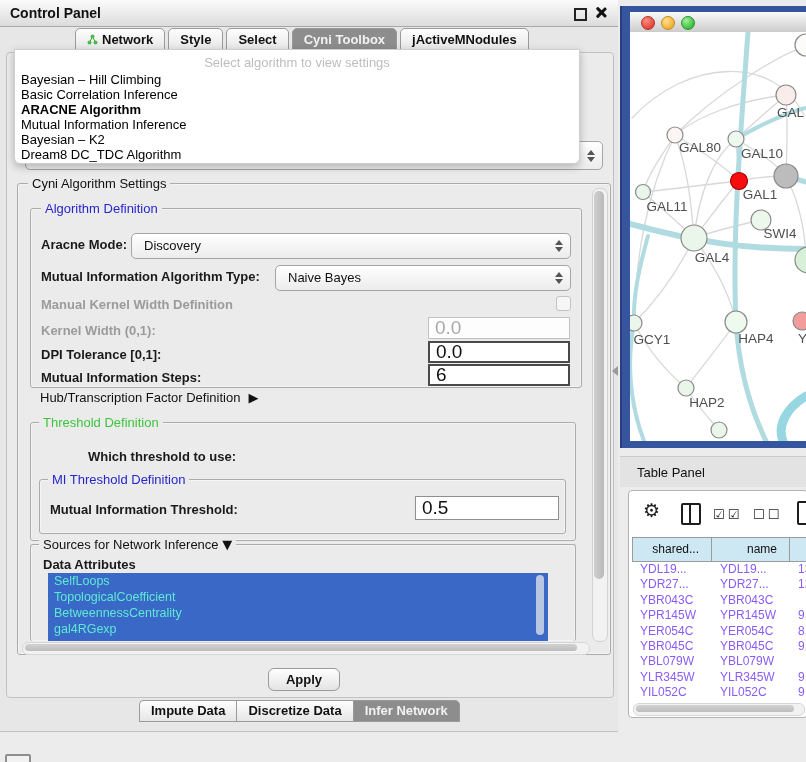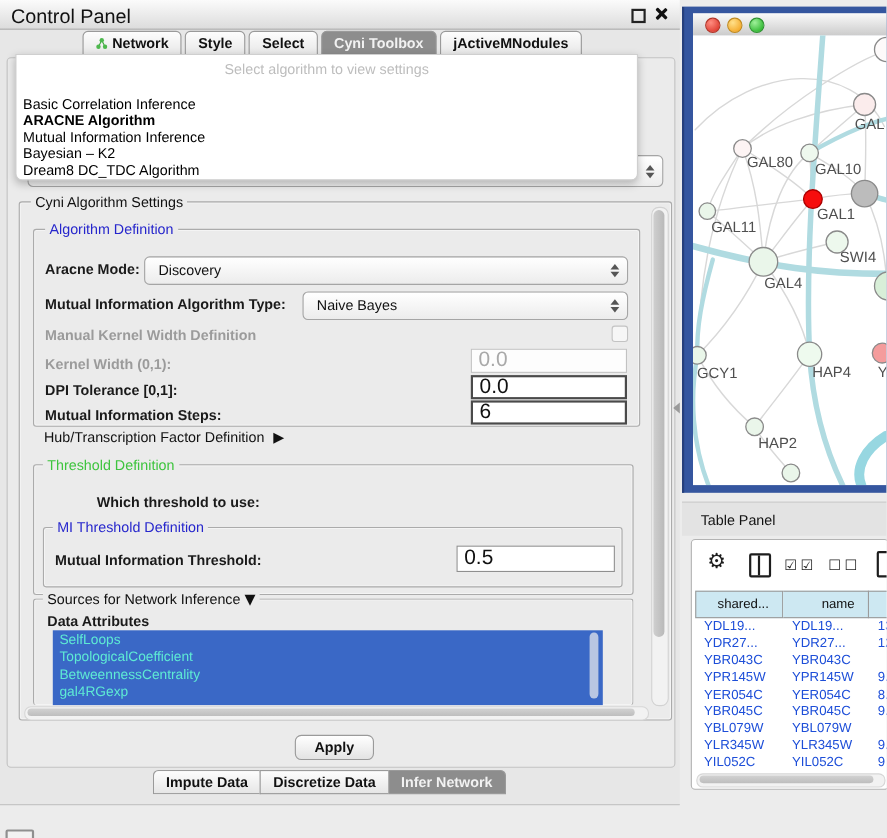--- a/index.html
+++ b/index.html
@@ -3,21 +3,21 @@
 <meta charset="utf-8">
 <style>
   html,body{margin:0;padding:0;}
   body{width:806px;height:762px;background:#ececec;overflow:hidden;position:relative;
        font-family:"Liberation Sans","DejaVu Sans",sans-serif;-webkit-font-smoothing:antialiased;}
   
   #cp{position:absolute;left:0;top:8;width:618px;height:731px;background:#e7e7e7;
       border-bottom:1px solid #c2c2c2;}
   #cp-titlebar{position:absolute;left:0;top:0;width:618px;height:26px;
       background:linear-gradient(#fbfbfb,#dcdcdc);border-bottom:1px solid #a8a8a8;}
-  #cp-title{position:absolute;left:10px;top:5px;font-size:18px;color:#111;}
+  #cp-title{position:absolute;left:10px;top:5px;font-size:14px;color:#111;font-weight:bold;}
   #float-icon{position:absolute;left:574px;top:8px;width:9px;height:9px;border:2px solid #222;}
   #close-icon{position:absolute;left:595px;top:7px;width:11px;height:11px;}
   #close-icon::before,#close-icon::after{content:"";position:absolute;left:5px;top:-1px;width:2.5px;height:13px;background:#111;border-radius:1px;}
   #close-icon::before{transform:rotate(45deg);} #close-icon::after{transform:rotate(-45deg);}
   
   .tabrow{position:absolute;display:flex;}
   .tab{height:22px;line-height:22px;padding:0 11px;font-size:13px;font-weight:700;color:#111;
        background:linear-gradient(#fdfdfd,#e6e6e6);border:1px solid #9a9a9a;border-right:none;white-space:nowrap;}
   .tab:first-child{border-radius:5px 0 0 0;}
   .tab:last-child{border-right:1px solid #9a9a9a;border-radius:0 5px 0 0;}
@@ -95,21 +95,21 @@
   #ico-cols::before{content:"";position:absolute;left:6px;top:0;width:2px;height:18px;background:#1d1d1d;}
   #ico-checked{left:84px;top:16px;font-size:13px;letter-spacing:3px;font-family:"DejaVu Sans",sans-serif;}
   #ico-unchecked{left:124px;top:16px;font-size:13px;letter-spacing:3px;font-family:"DejaVu Sans",sans-serif;}
   #ico-file{left:168px;top:10px;width:14px;height:20px;border:2px solid #1d1d1d;border-radius:2px;background:#fff;}
   #thead{position:absolute;left:3px;top:46px;width:176px;height:25px;display:flex;}
   .th{background:#cde8f2;border:1px solid #9b9b9b;border-left:none;font-size:12px;color:#111;
       line-height:23px;text-align:right;padding-right:12px;box-sizing:border-box;white-space:nowrap;overflow:hidden;}
   .th:first-child{border-left:1px solid #9b9b9b;}
   #trows{position:absolute;left:3px;top:71px;width:176px;height:138px;overflow:hidden;}
   .trow{display:flex;height:15.4px;line-height:15.4px;}
-  .tcell{font-size:12px;color:#1d4ed8;padding-left:8px;box-sizing:border-box;white-space:nowrap;overflow:hidden;}
+  .tcell{font-size:12px;color:#8b5cf6;padding-left:8px;box-sizing:border-box;white-space:nowrap;overflow:hidden;}
   #tp-sbh{left:4px;top:212px;width:170px;}
   
   #mini-square{position:absolute;left:5px;top:754px;width:22px;height:16px;background:#f2f2f2;
       border:2px solid #8f8f8f;border-radius:2px;}
   svg text{font-family:"Liberation Sans","DejaVu Sans",sans-serif;}
 </style>
 </head>
 <body>
 
 <div id="cp">
@@ -206,20 +206,21 @@
           <div class="attr-item">BetweennessCentrality</div>
           <div class="attr-item">gal4RGexp</div>
           <div id="attr-sb"></div>
         </div>
       </div>
     </div>
   </div>
 
   <div id="algo-popup">
     <div id="popup-prompt">Select algorithm to view settings</div>
+    <div class="popup-item" style="top:22px;">Bayesian – Hill Climbing</div>
     <div class="popup-item" style="top:37px;">Basic Correlation Inference</div>
     <div class="popup-item bold" style="top:52px;">ARACNE Algorithm</div>
     <div class="popup-item" style="top:67px;">Mutual Information Inference</div>
     <div class="popup-item" style="top:82px;">Bayesian – K2</div>
     <div class="popup-item" style="top:97px;">Dream8 DC_TDC Algorithm</div>
   </div>
 
   <div id="apply-btn">Apply</div>
 
   <div id="bottom-tabs" class="tabrow">

